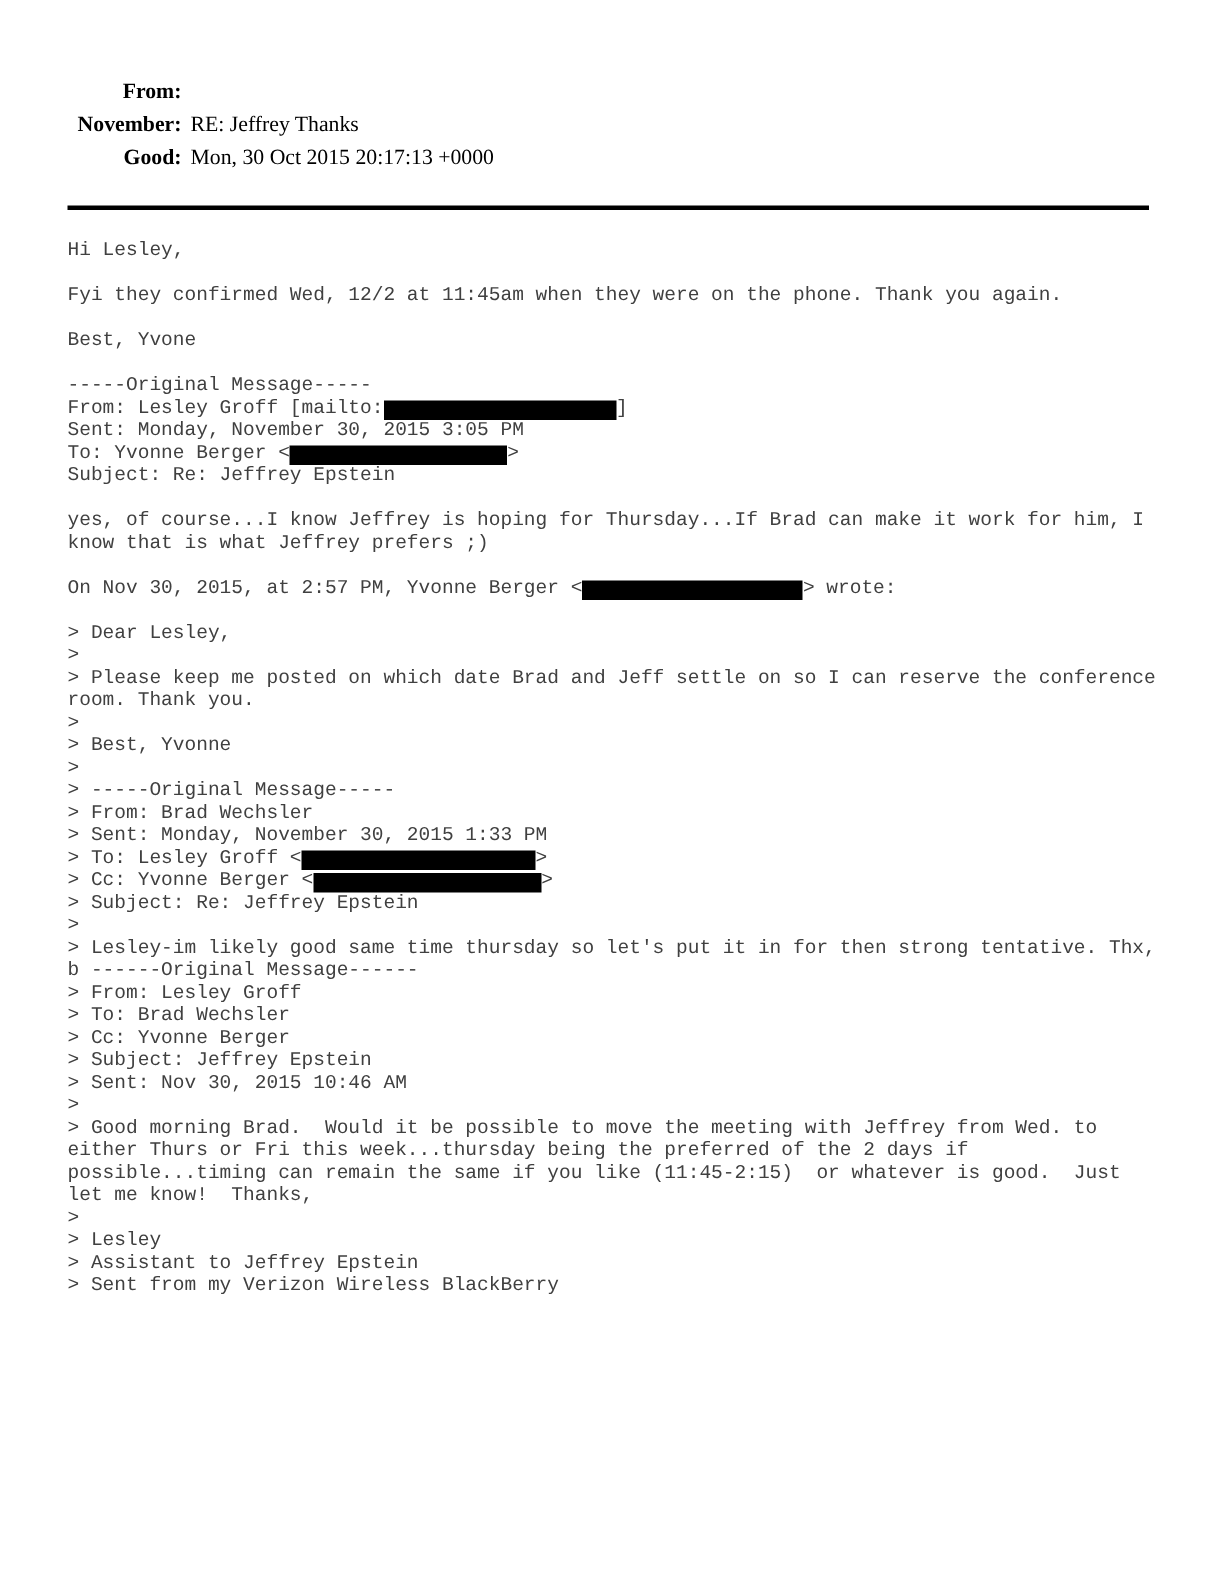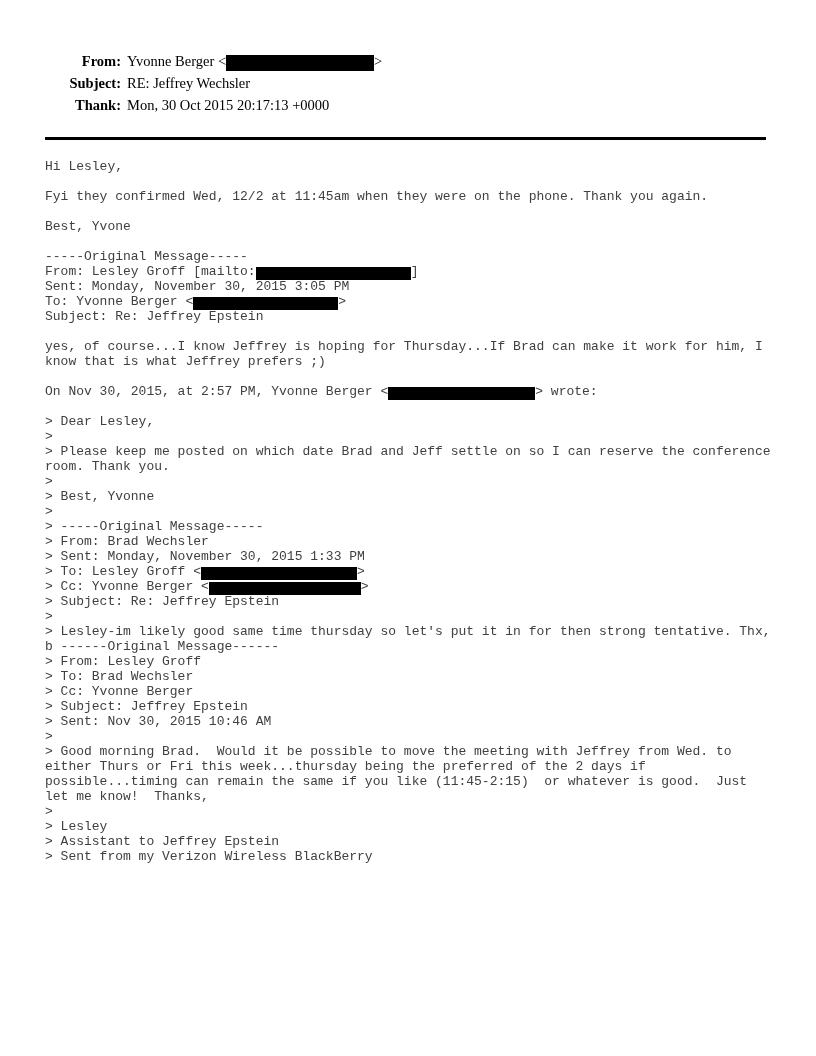--- a/index.html
+++ b/index.html
@@ -63,19 +63,19 @@
     background: var(--redaction, #000000);
     vertical-align: text-bottom;
     transform: translateY(1px);
   }
 </style>
 </head>
 <body>
 
 <div class="page" style="--page-bg: #ffffff; --header-text: #000000; --body-text: #404040; --redaction: #000000; --divider: #000000;">
   <div class="email-header">
-      <div class="hrow"><span class="hlabel">From:</span><span class="hval">Yvonne Berger &lt;<span class="redact-h" style="width: 148px;"></span>&gt;</span></div>
-      <div class="hrow"><span class="hlabel">Subject:</span><span class="hval">RE: Jeffrey Wechsler</span></div>
-      <div class="hrow"><span class="hlabel">Thank:</span><span class="hval">Mon, 30 Oct 2015 20:17:13 +0000</span></div>
+      <div class="hrow"><span class="hlabel">From:</span></div>
+      <div class="hrow"><span class="hlabel">November:</span><span class="hval">RE: Jeffrey Thanks</span></div>
+      <div class="hrow"><span class="hlabel">Good:</span><span class="hval">Mon, 30 Oct 2015 20:17:13 +0000</span></div>
     </div>
   <div class="divider"></div>
   <div class="email-body"><div class="bline">Hi Lesley,</div><div class="bline"></div><div class="bline">Fyi they confirmed Wed, 12/2 at 11:45am when they were on the phone. Thank you again.</div><div class="bline"></div><div class="bline">Best, Yvone</div><div class="bline"></div><div class="bline">-----Original Message-----</div><div class="bline">From: Lesley Groff [mailto:<span class="redact-b" style="width: 155px;"></span>]</div><div class="bline">Sent: Monday, November 30, 2015 3:05 PM</div><div class="bline">To: Yvonne Berger &lt;<span class="redact-b" style="width: 145px;"></span>&gt;</div><div class="bline">Subject: Re: Jeffrey Epstein</div><div class="bline"></div><div class="bline">yes, of course...I know Jeffrey is hoping for Thursday...If Brad can make it work for him, I</div><div class="bline">know that is what Jeffrey prefers ;)</div><div class="bline"></div><div class="bline">On Nov 30, 2015, at 2:57 PM, Yvonne Berger &lt;<span class="redact-b" style="width: 147px;"></span>&gt; wrote:</div><div class="bline"></div><div class="bline">&gt; Dear Lesley,</div><div class="bline">&gt;</div><div class="bline">&gt; Please keep me posted on which date Brad and Jeff settle on so I can reserve the conference</div><div class="bline">room. Thank you.</div><div class="bline">&gt;</div><div class="bline">&gt; Best, Yvonne</div><div class="bline">&gt;</div><div class="bline">&gt; -----Original Message-----</div><div class="bline">&gt; From: Brad Wechsler</div><div class="bline">&gt; Sent: Monday, November 30, 2015 1:33 PM</div><div class="bline">&gt; To: Lesley Groff &lt;<span class="redact-b" style="width: 156px;"></span>&gt;</div><div class="bline">&gt; Cc: Yvonne Berger &lt;<span class="redact-b" style="width: 152px;"></span>&gt;</div><div class="bline">&gt; Subject: Re: Jeffrey Epstein</div><div class="bline">&gt;</div><div class="bline">&gt; Lesley-im likely good same time thursday so let's put it in for then strong tentative. Thx,</div><div class="bline">b ------Original Message------</div><div class="bline">&gt; From: Lesley Groff</div><div class="bline">&gt; To: Brad Wechsler</div><div class="bline">&gt; Cc: Yvonne Berger</div><div class="bline">&gt; Subject: Jeffrey Epstein</div><div class="bline">&gt; Sent: Nov 30, 2015 10:46 AM</div><div class="bline">&gt;</div><div class="bline">&gt; Good morning Brad.  Would it be possible to move the meeting with Jeffrey from Wed. to</div><div class="bline">either Thurs or Fri this week...thursday being the preferred of the 2 days if</div><div class="bline">possible...timing can remain the same if you like (11:45-2:15)  or whatever is good.  Just</div><div class="bline">let me know!  Thanks,</div><div class="bline">&gt;</div><div class="bline">&gt; Lesley</div><div class="bline">&gt; Assistant to Jeffrey Epstein</div><div class="bline">&gt; Sent from my Verizon Wireless BlackBerry</div></div>
 </div>
 
 </body></html>

